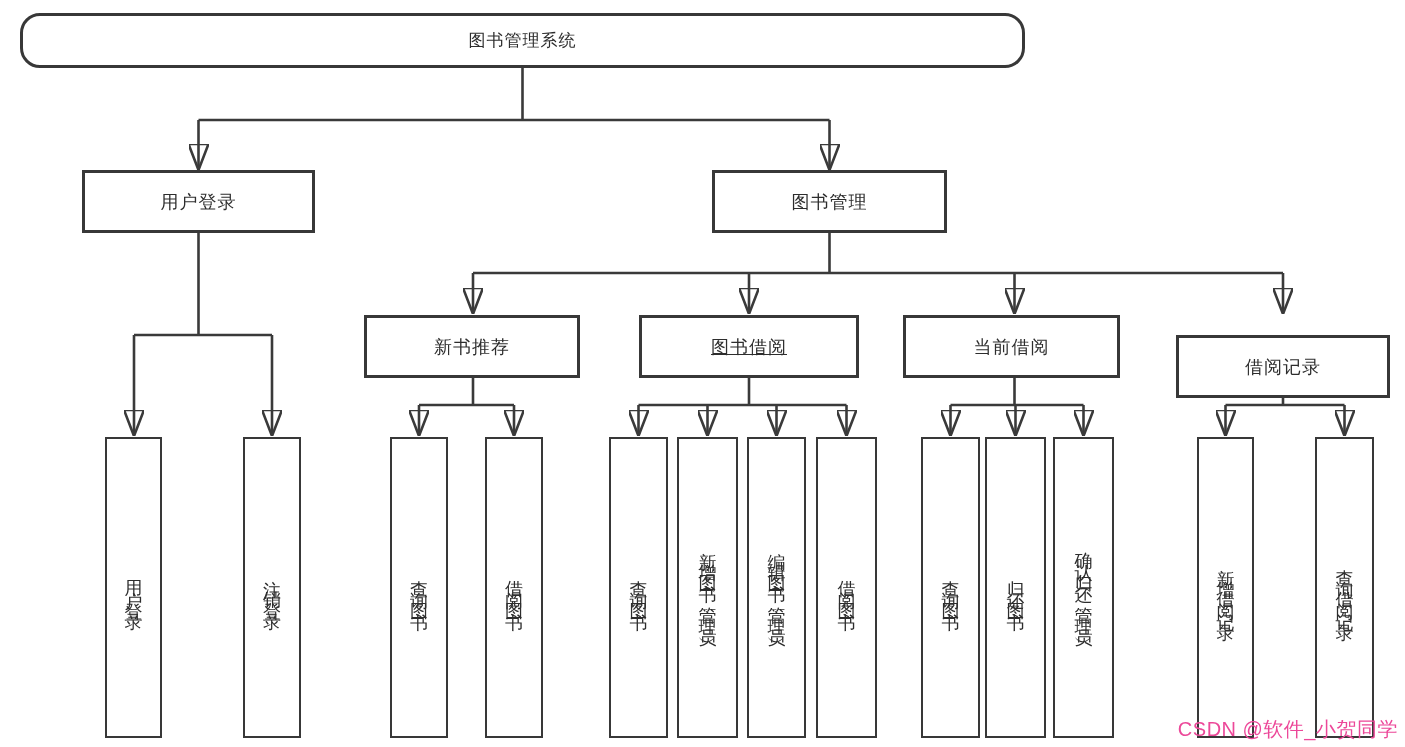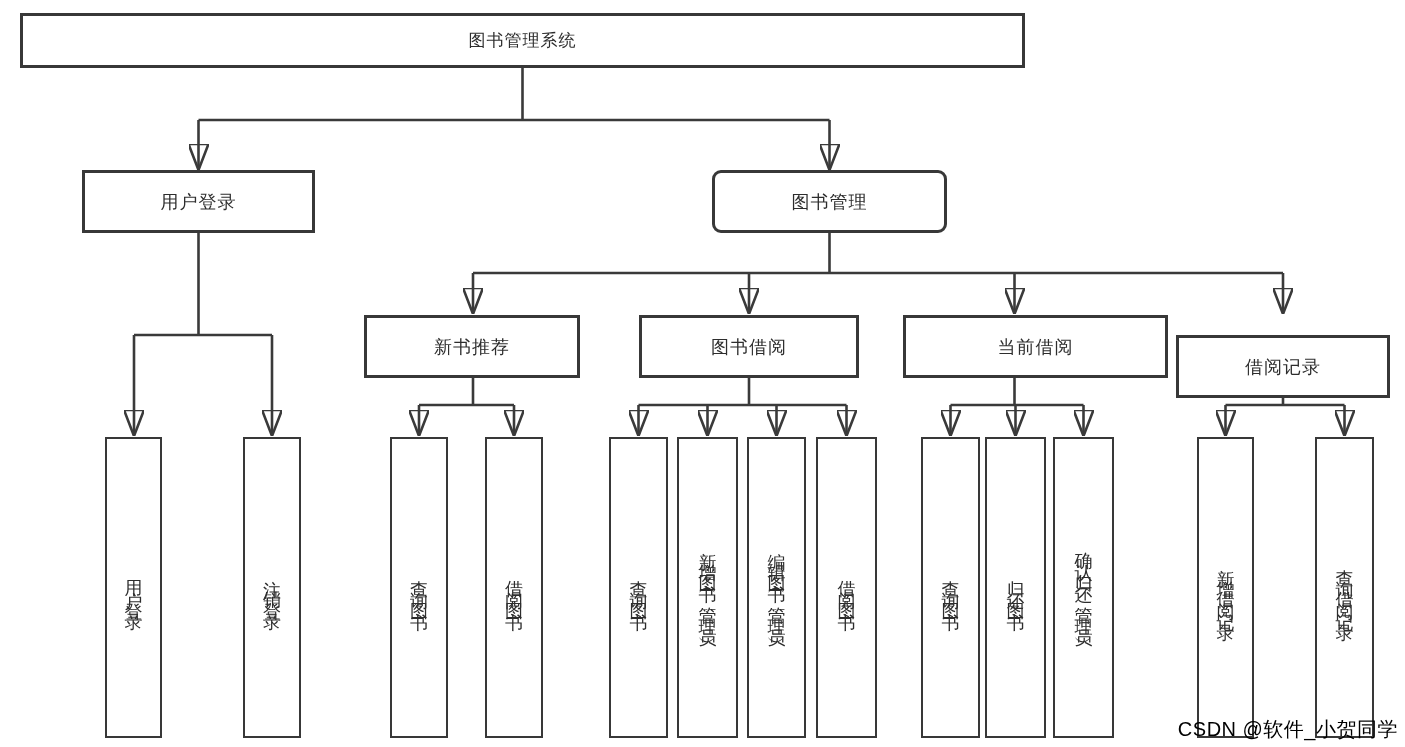--- a/index.html
+++ b/index.html
@@ -24,36 +24,36 @@
     border:3px solid #383838;
     color:#2d2d2d;
     display:flex;align-items:center;justify-content:center;
     z-index:2;
   }
   .hbox{
     font-size:18px;
     letter-spacing:1px;
     white-space:nowrap;
   }
-  .hbox.root{font-size:17px;}
+  .hbox.root{font-size:17px;border-radius:20px;}
   .vbox{
     border-width:2.5px;
     writing-mode:vertical-rl;
     text-orientation:mixed;
     font-size:18px;
     letter-spacing:11px;
     line-height:1;
     text-align:center;
   }
   .watermark{
     position:absolute;
     right:7px;top:716px;
     z-index:3;
     font-size:20px;
-    color:#000000;
+    color:#ec4899;
     letter-spacing:0.5px;
     white-space:nowrap;
   }
 </style>
 </head>
 <body>
 
 <div class="canvas">
 
   <svg class="connectors" viewBox="0 0 1405 747" xmlns="http://www.w3.org/2000/svg">
@@ -90,25 +90,25 @@
     <path marker-end="url(#arrow)" d="M950.5 405 V434"></path>
     <path marker-end="url(#arrow)" d="M1015.5 405 V434"></path>
     <path marker-end="url(#arrow)" d="M1083.5 405 V434"></path>
     <path marker-end="url(#arrow)" d="M1225.5 405 V434"></path>
     <path marker-end="url(#arrow)" d="M1344.5 405 V434"></path>
   </svg>
 
   <div class="box hbox root" style="left:20px;top:13px;width:1005px;height:55px;">图书管理系统</div>
 
   <div class="box hbox" style="left:82px;top:170px;width:233px;height:63px;">用户登录</div>
-  <div class="box hbox" style="left:712px;top:170px;width:235px;height:63px;border-radius:9px;">图书管理</div>
+  <div class="box hbox" style="left:712px;top:170px;width:235px;height:63px;">图书管理</div>
 
   <div class="box hbox" style="left:364px;top:315px;width:216px;height:63px;">新书推荐</div>
-  <div class="box hbox" style="left:639px;top:315px;width:220px;height:63px;">图书借阅</div>
-  <div class="box hbox" style="left:903px;top:315px;width:265px;height:63px;">当前借阅</div>
+  <div class="box hbox" style="left:639px;top:315px;width:220px;height:63px;text-decoration:underline;">图书借阅</div>
+  <div class="box hbox" style="left:903px;top:315px;width:217px;height:63px;">当前借阅</div>
   <div class="box hbox" style="left:1176px;top:315px;width:214px;height:63px;margin-top:20px;">借阅记录</div>
 
   <div class="box vbox" style="left:105px;top:437px;width:57px;height:301px;">用户登录</div>
   <div class="box vbox" style="left:243px;top:437px;width:58px;height:301px;">注销登录</div>
 
   <div class="box vbox" style="left:390px;top:437px;width:58px;height:301px;">查询图书</div>
   <div class="box vbox" style="left:485px;top:437px;width:58px;height:301px;">借阅图书</div>
 
   <div class="box vbox" style="left:609px;top:437px;width:59px;height:301px;">查询图书</div>
   <div class="box vbox" style="left:677px;top:437px;width:61px;height:301px;">新增图书（管理员）</div>

